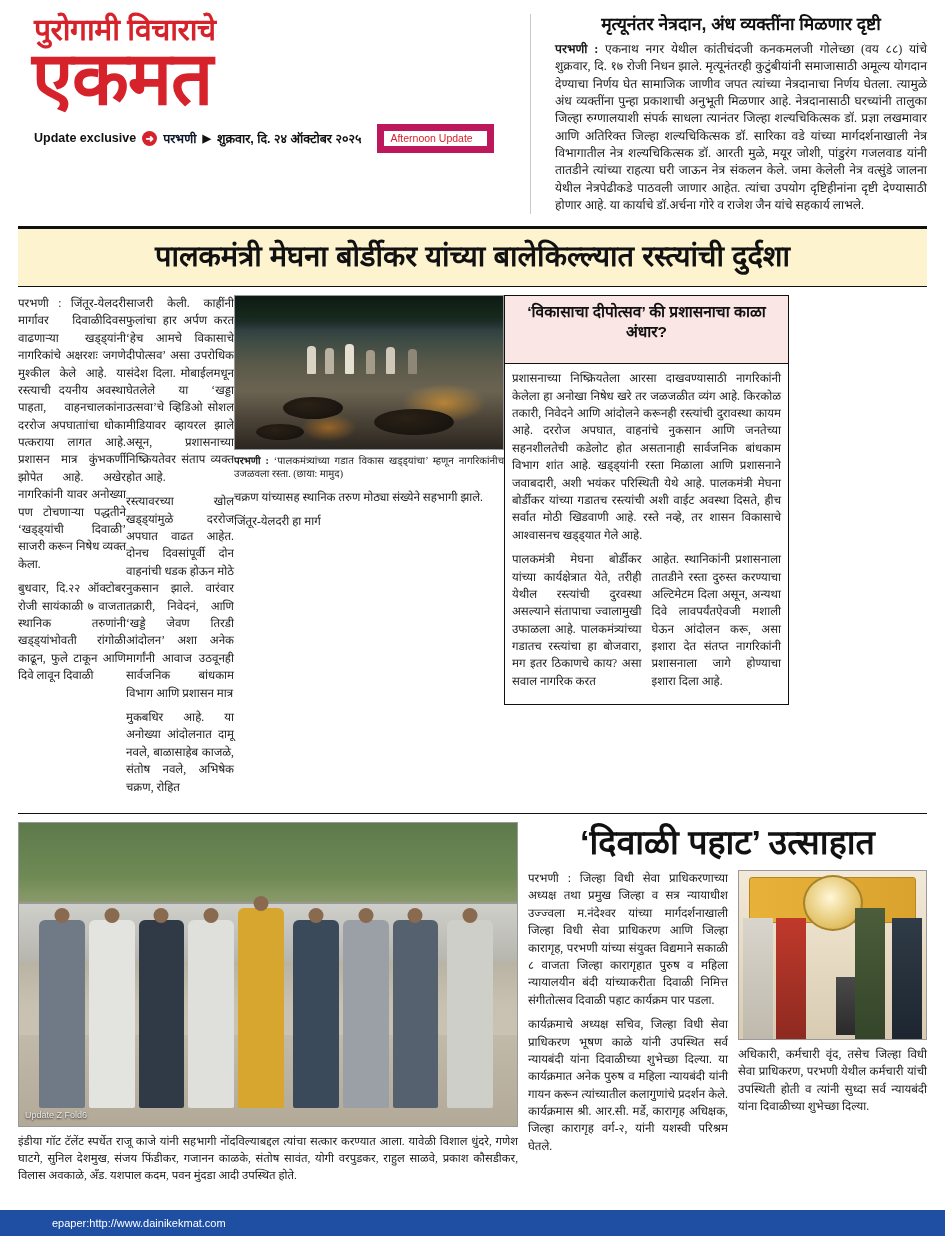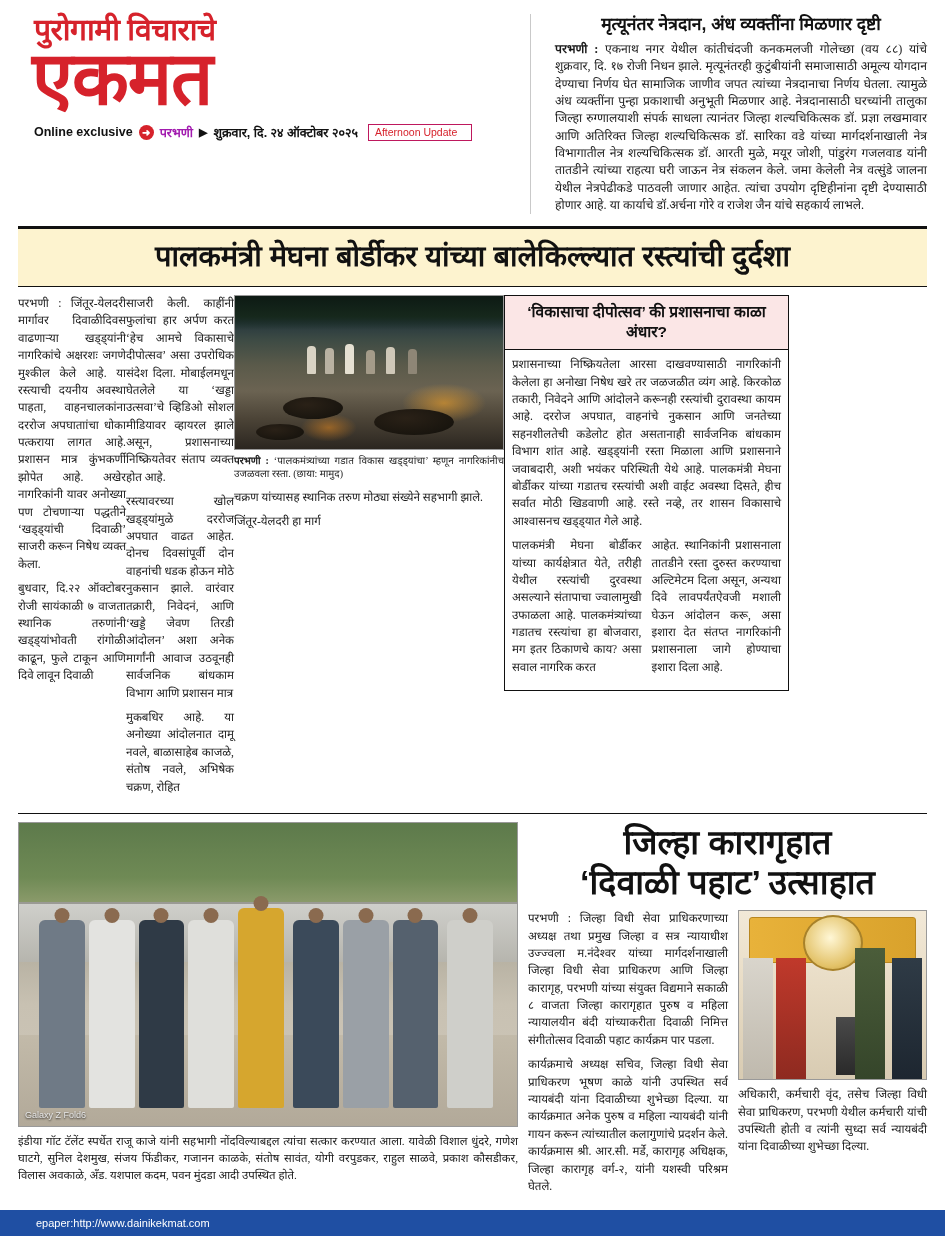--- a/index.html
+++ b/index.html
@@ -60,31 +60,31 @@
   .arrow-circle {
     display:inline-block;
     width: 15px; height: 15px;
     border-radius: 50%;
     background: #d6222b;
     color: #fff;
     font-size: 10px;
     line-height: 15px;
     text-align: center;
   }
-  .logo-meta .place { color:#a21caf; font-weight:bold; }
+  .logo-meta .place { color:#0f172a; font-weight:bold; }
   .tri { color:#111; font-size: 11px; }
   .logo-meta .date { color:#111; font-weight:bold; }
   .afternoon {
-    border: 1px solid #be185d;
+    border: 7px solid #be185d;
     color: #d6222b;
     font-size: 10.5px;
     padding: 1px 14px 2px 6px;
     font-family: "Liberation Sans", sans-serif;
     font-weight: normal;
-    margin-left: 4px;
+    margin-left: 10px;
   }
 
   .top-right {
     flex: 1 1 auto;
     padding-left: 24px;
     border-left: 1px solid #c9c9c9;
   }
   .tr-head {
     font-family: "Liberation Sans", sans-serif;
     font-weight: bold;
@@ -201,21 +201,21 @@
     border: 1px solid #111;
     padding: 6px 7px 7px 7px;
   }
   .box-head {
     background: #fbe6e6;
     text-align:center;
     font-family: "Liberation Sans", sans-serif;
     font-weight: bold;
     font-size: 15.5px;
     line-height: 1.3;
-    padding: 6px 4px 7px 4px;
+    padding: 6px 4px 21px 4px;
     margin: -6px -7px 6px -7px;
     border-bottom: 1px solid #111;
     color:#111;
   }
 
   
   .lower {
     display:flex;
     gap: 10px;
     margin-top: 10px;
@@ -304,35 +304,35 @@
 
   
   .footer {
     position:absolute; left:0; right:0; bottom:0;
     height: 26px;
     background: #1f4fa3;
     color:#fff;
     font-family:"Liberation Sans", sans-serif;
     font-size: 11px;
     display:flex; align-items:center;
-    padding-left: 36px;
+    padding-left: 52px;
   }
   .footer .url { color:#fff; }
 </style>
 </head>
 <body>
 
 <div class="page">
 
   <div class="masthead">
     <div class="logo-block">
       <div class="logo-line1">पुरोगामी विचाराचे</div>
       <div class="logo-line2">एकमत</div>
       <div class="logo-meta">
-        <span class="online">Online exclusive</span>
+        <span class="online">Update exclusive</span>
         <span class="arrow-circle">➜</span>
         <span class="place">परभणी</span>
         <span class="tri">▶</span>
         <span class="date">शुक्रवार, दि. २४ ऑक्टोबर २०२५</span>
         <span class="afternoon">Afternoon Update</span>
       </div>
     </div>
     <div class="top-right">
       <div class="tr-head">मृत्यूनंतर नेत्रदान, अंध व्यक्तींना मिळणार दृष्टी</div>
       <div class="tr-body"><b>परभणी :</b> <span>एकनाथ नगर येथील कांतीचंदजी कनकमलजी गोलेच्छा (वय ८८) यांचे शुक्रवार, दि. १७ रोजी निधन झाले. मृत्यूनंतरही कुटुंबीयांनी समाजासाठी अमूल्य योगदान देण्याचा निर्णय घेत सामाजिक जाणीव जपत त्यांच्या नेत्रदानाचा निर्णय घेतला. त्यामुळे अंध व्यक्तींना पुन्हा प्रकाशाची अनुभूती मिळणार आहे. नेत्रदानासाठी घरच्यांनी तालुका जिल्हा रुग्णालयाशी संपर्क साधला त्यानंतर जिल्हा शल्यचिकित्सक डॉ. प्रज्ञा लखमावार आणि अतिरिक्त जिल्हा शल्यचिकित्सक डॉ. सारिका वडे यांच्या मार्गदर्शनाखाली नेत्र विभागातील नेत्र शल्यचिकित्सक डॉ. आरती मुळे, मयूर जोशी, पांडुरंग गजलवाड यांनी तातडीने त्यांच्या राहत्या घरी जाऊन नेत्र संकलन केले. जमा केलेली नेत्र वत्सुंडे जालना येथील नेत्रपेढीकडे पाठवली जाणार आहेत. त्यांचा उपयोग दृष्टिहीनांना दृष्टी देण्यासाठी होणार आहे. या कार्याचे डॉ.अर्चना गोरे व राजेश जैन यांचे सहकार्य लाभले.</span></div>
@@ -422,28 +422,27 @@
           </div>
         <div class="pg-person" style="left:65%;background:#9aa0a6;">
             <span class="pg-head"></span>
           </div>
         <div class="pg-person" style="left:75%;background:#55616e;">
             <span class="pg-head"></span>
           </div>
         <div class="pg-person" style="left:86%;background:#cfcfca;">
             <span class="pg-head"></span>
           </div>
-        <div class="pg-credit">Galaxy Z Fold6</div>
+        <div class="pg-credit">Update Z Fold6</div>
       </div>
       <div class="lower-caption">इंडीया गॉट टॅलेंट स्पर्धेत राजू काजे यांनी सहभागी नोंदविल्याबद्दल त्यांचा सत्कार करण्यात आला. यावेळी विशाल धुंदरे, गणेश घाटगे, सुनिल देशमुख, संजय फिंडीकर, गजानन काळके, संतोष सावंत, योगी वरपुडकर, राहुल साळवे, प्रकाश कौसडीकर, विलास अवकाळे, अँड. यशपाल कदम, पवन मुंदडा आदी उपस्थित होते.</div>
     </div>
 
     <div class="lower-right">
       <div class="head2">
-        <div>जिल्हा कारागृहात</div>
         <div>‘दिवाळी पहाट’ उत्साहात</div>
       </div>
       <div class="lower-cols">
         <div class="lc bodytext">
           <p>परभणी : जिल्हा विधी सेवा प्राधिकरणाच्या अध्यक्ष तथा प्रमुख जिल्हा व सत्र न्यायाधीश उज्ज्वला म.नंदेश्वर यांच्या मार्गदर्शनाखाली जिल्हा विधी सेवा प्राधिकरण आणि जिल्हा कारागृह, परभणी यांच्या संयुक्त विद्यमाने सकाळी ८ वाजता जिल्हा कारागृहात पुरुष व महिला न्यायालयीन बंदी यांच्याकरीता दिवाळी निमित्त संगीतोत्सव दिवाळी पहाट कार्यक्रम पार पडला.</p>
           <p>कार्यक्रमाचे अध्यक्ष सचिव, जिल्हा विधी सेवा प्राधिकरण भूषण काळे यांनी उपस्थित सर्व न्यायबंदी यांना दिवाळीच्या शुभेच्छा दिल्या. या कार्यक्रमात अनेक पुरुष व महिला न्यायबंदी यांनी गायन करून त्यांच्यातील कलागुणांचे प्रदर्शन केले. कार्यक्रमास श्री. आर.सी. मर्डे, कारागृह अधिक्षक, जिल्हा कारागृह वर्ग-२, यांनी यशस्वी परिश्रम घेतले.</p>
 
         </div>
         <div class="lc2">
           <div class="photo-jail">

